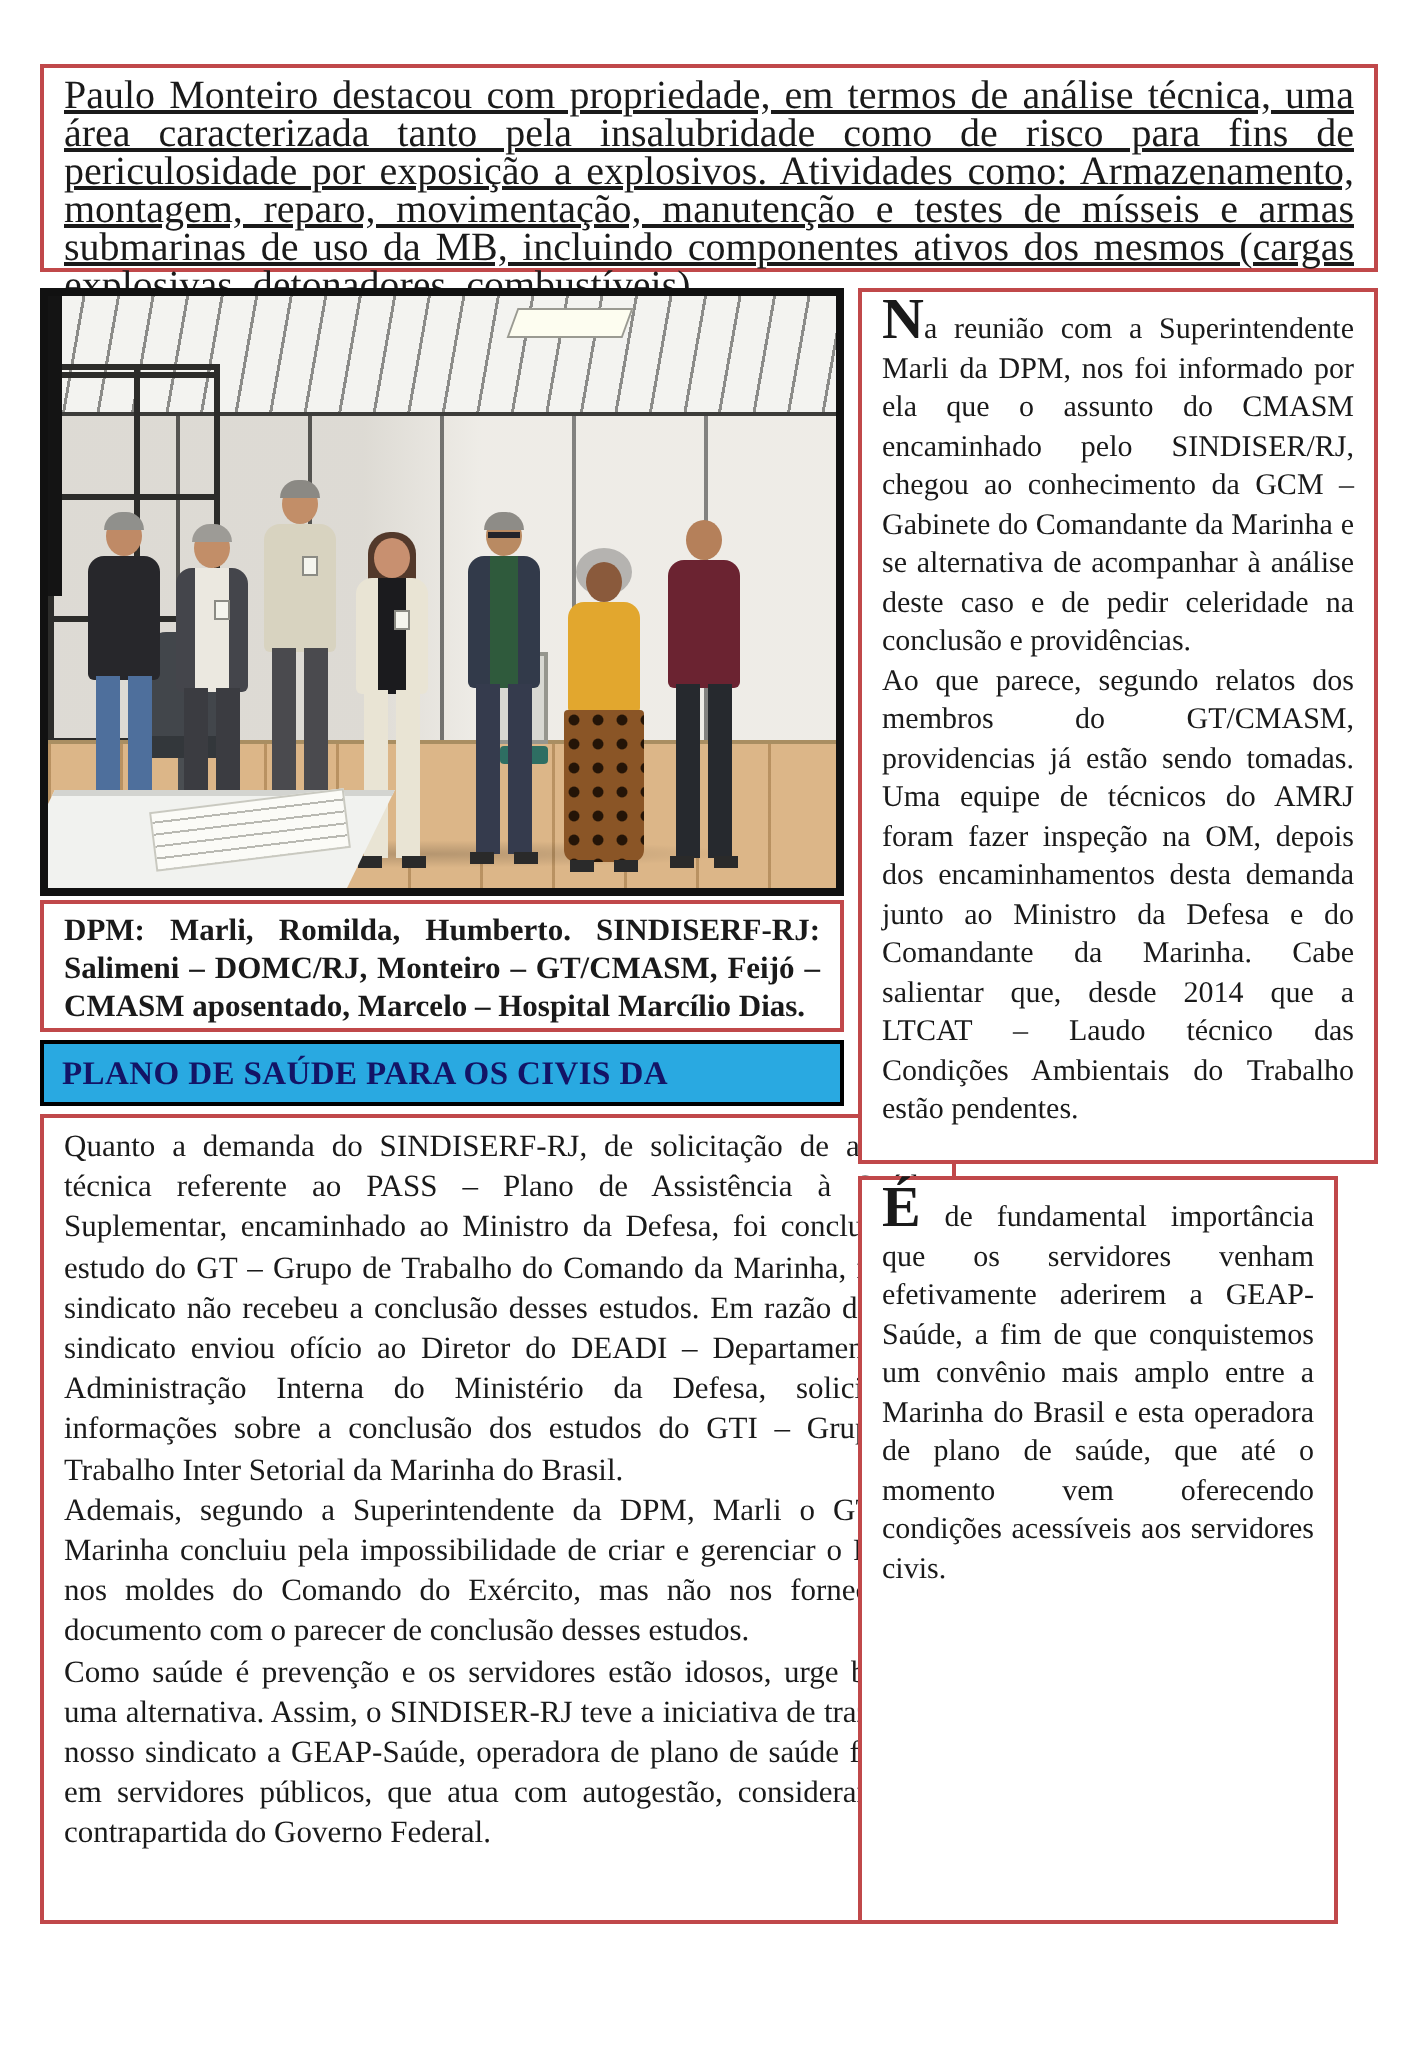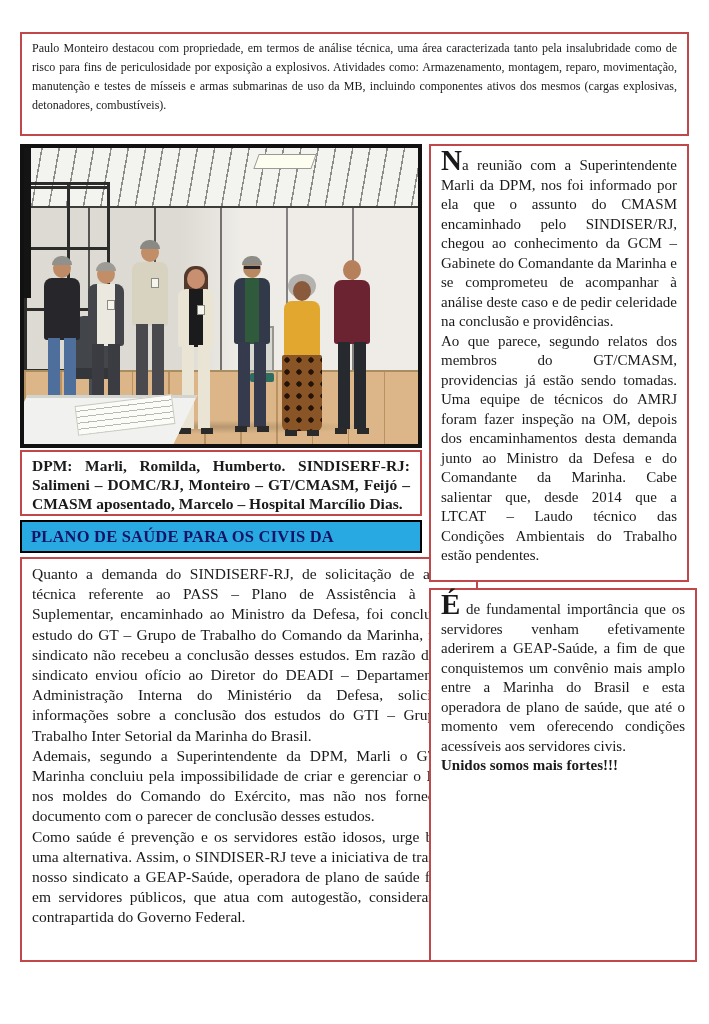--- a/index.html
+++ b/index.html
@@ -5,34 +5,34 @@
   html,body{margin:0;padding:0;}
   body{
     width:709px;height:1024px;position:relative;background:#ffffff;
     font-family:"Liberation Serif", serif;color:#1a1a1a;overflow:hidden;
   }
   .rbox{
     position:absolute;border:2px solid #c0484a;background:#ffffff;
     box-sizing:border-box;padding:5px 10px;text-align:justify;
   }
   .rbox p{margin:0;}
-  #top-box{left:20px;top:32px;width:669px;height:104px;font-size:12px;line-height:19px;}
+  #top-box{left:20px;top:32px;width:669px;height:104px;font-size:20px;line-height:19px;text-decoration:underline;}
   #photo-frame{
     position:absolute;left:20px;top:144px;width:402px;height:304px;
     box-sizing:border-box;border:4px solid #111111;background:#efeee9;overflow:hidden;
   }
   #caption-box{left:20px;top:450px;width:402px;height:66px;font-size:15.5px;line-height:19px;padding-top:4px;font-weight:bold;}
   #heading-box{
     position:absolute;left:20px;top:520px;width:402px;height:33px;box-sizing:border-box;
     border:2px solid #000000;background:#29a9e1;color:#131466;
     font-weight:bold;font-size:16.5px;line-height:29px;padding-left:9px;letter-spacing:.2px;
   }
   #left-text-box{left:20px;top:557px;width:458px;height:405px;font-size:15.5px;line-height:20.2px;}
   #right-box-1{left:429px;top:144px;width:260px;height:438px;font-size:15px;line-height:19.5px;}
-  #right-box-2{left:429px;top:588px;width:268px;height:374px;font-size:15px;line-height:19.5px;}
+  #right-box-2{left:429px;top:588px;width:240px;height:374px;font-size:15px;line-height:19.5px;}
   .dropcap{font-size:29px;font-weight:bold;line-height:18px;}
   .boldline{font-weight:bold;}
   .gap-top{margin-top:19px !important;}
 
   
   .scene{position:absolute;inset:0;}
   .ceiling{
     position:absolute;left:0;top:0;right:0;height:58px;background:#f3f3f0;
     background-image:repeating-linear-gradient(100deg, rgba(55,55,52,.55) 0 1.5px, transparent 1.5px 17px);
   }
@@ -181,20 +181,19 @@
   <span>PLANO DE SAÚDE PARA OS CIVIS DA MARINHA</span>
 </div>
 
 <div class="rbox" id="left-text-box">
   <p>Quanto a  demanda do SINDISERF-RJ, de solicitação de análise técnica referente ao PASS – Plano de Assistência à Saúde Suplementar, encaminhado ao Ministro da Defesa, foi concluído o estudo do GT – Grupo de Trabalho do Comando da Marinha, mas o sindicato não recebeu a conclusão desses estudos. Em razão disso o sindicato enviou ofício ao Diretor do DEADI – Departamento de Administração Interna  do Ministério da Defesa, solicitando informações sobre a conclusão dos estudos  do GTI – Grupo de Trabalho Inter Setorial da Marinha do Brasil.</p>
   <p>Ademais, segundo a Superintendente da DPM, Marli o GTI da Marinha concluiu pela impossibilidade de criar e gerenciar o PASS, nos moldes do Comando do Exército, mas não nos forneceu o documento com o parecer de conclusão desses estudos.</p>
   <p>Como saúde é prevenção e os servidores estão idosos, urge buscar uma alternativa. Assim,  o SINDISER-RJ teve a iniciativa de trazer ao nosso sindicato a GEAP-Saúde, operadora de plano de saúde focada em servidores públicos, que atua com autogestão, considerando a contrapartida do Governo Federal.</p>
 </div>
 
 <div class="rbox" id="right-box-1">
-  <p><span class="dropcap">N</span><span>a reunião com a Superintendente Marli da DPM, nos foi informado por ela que o assunto do CMASM encaminhado pelo SINDISER/RJ, chegou ao conhecimento da GCM – Gabinete do Comandante da Marinha e se comprometeu de acompanhar à análise deste caso e de pedir celeridade na conclusão e providências.</span></p>
+  <p><span class="dropcap">N</span><span>a reunião com a Superintendente Marli da DPM, nos foi informado por ela que o assunto do CMASM encaminhado pelo SINDISER/RJ, chegou ao conhecimento da GCM – Gabinete do Comandante da Marinha e se alternativa de acompanhar à análise deste caso e de pedir celeridade na conclusão e providências.</span></p>
   <p>Ao que parece, segundo relatos dos membros do GT/CMASM, providencias já estão sendo tomadas. Uma equipe de técnicos do AMRJ foram fazer inspeção na OM, depois dos encaminhamentos desta demanda junto ao Ministro da Defesa e do Comandante da Marinha. Cabe salientar que, desde 2014 que a LTCAT – Laudo técnico das Condições Ambientais do Trabalho estão pendentes.</p>
 </div>
 
 <div class="rbox" id="right-box-2">
   <p><span class="dropcap">É</span><span> de fundamental importância que os servidores venham efetivamente aderirem a GEAP-Saúde, a fim de que conquistemos um convênio mais amplo entre a Marinha do Brasil e esta operadora de plano de saúde, que até o momento vem oferecendo condições acessíveis aos servidores civis.</span></p>
-  <p class="boldline">Unidos somos mais fortes!!!</p>
 </div>
 
 </body></html>

